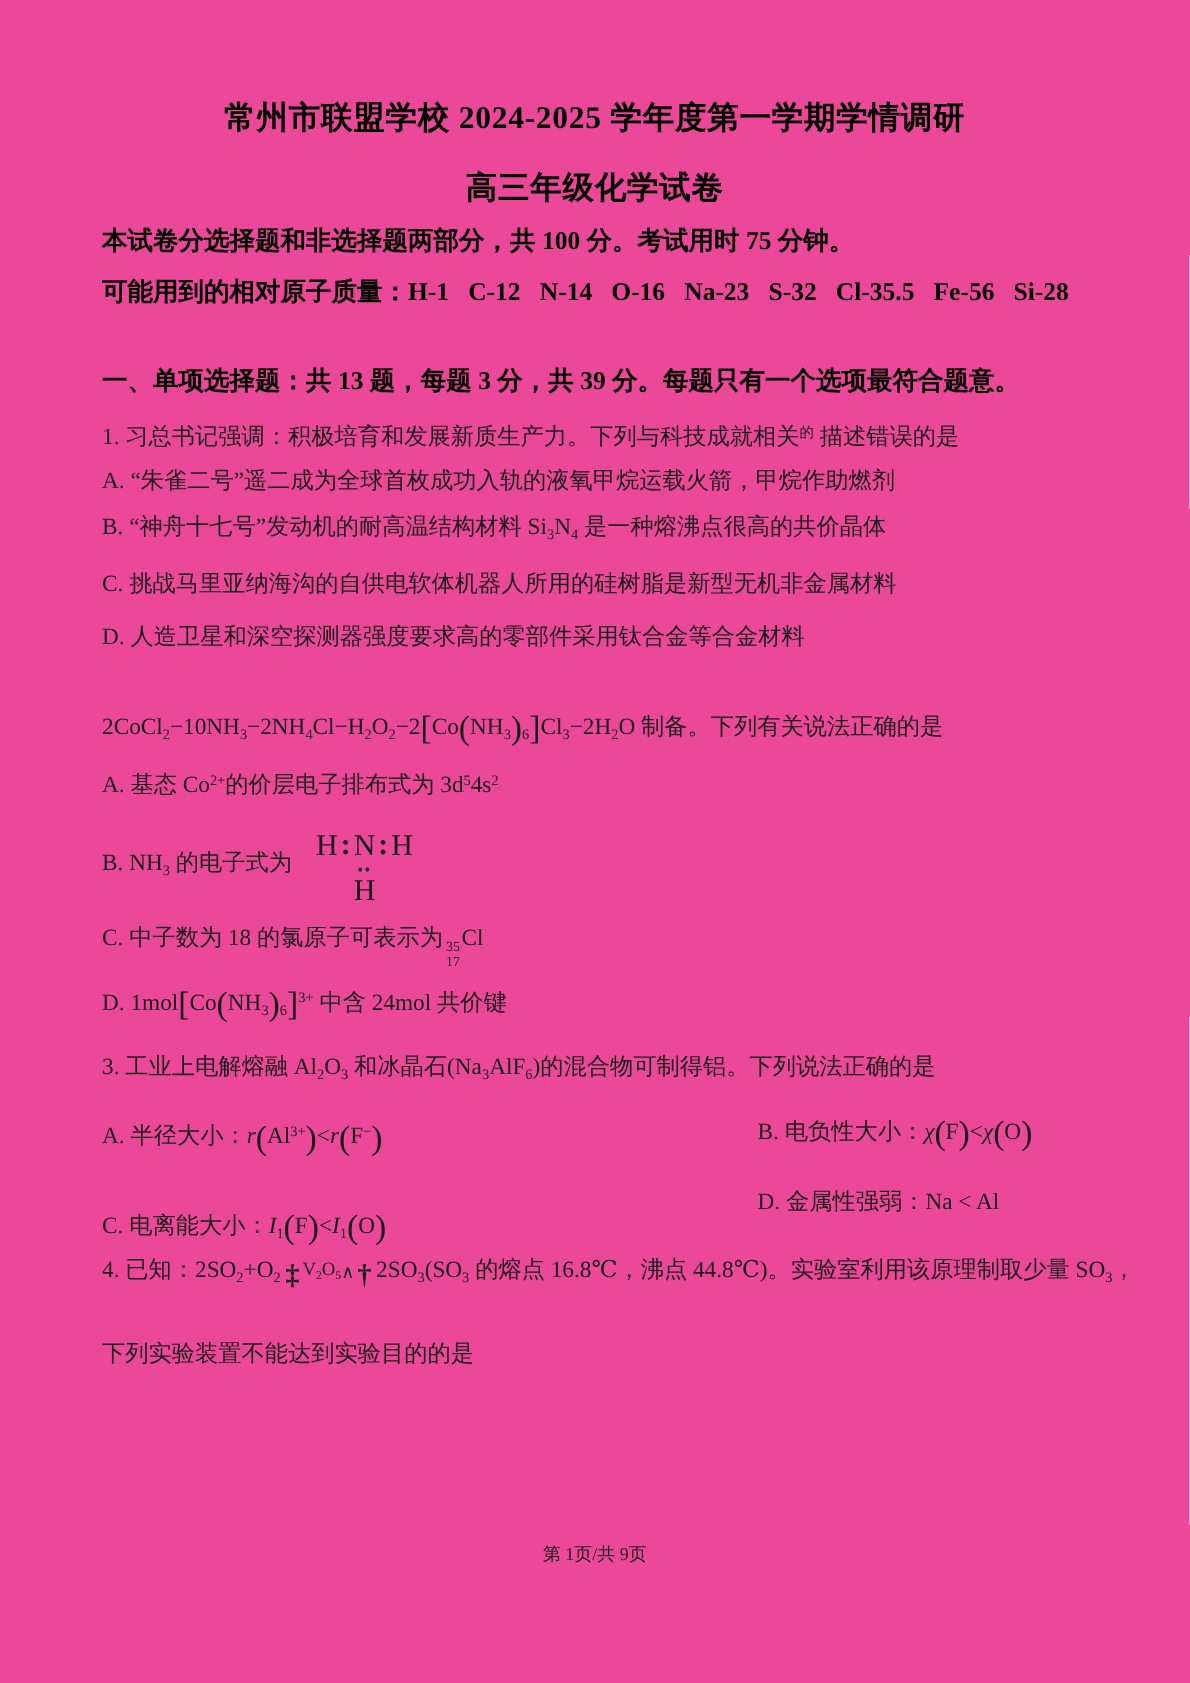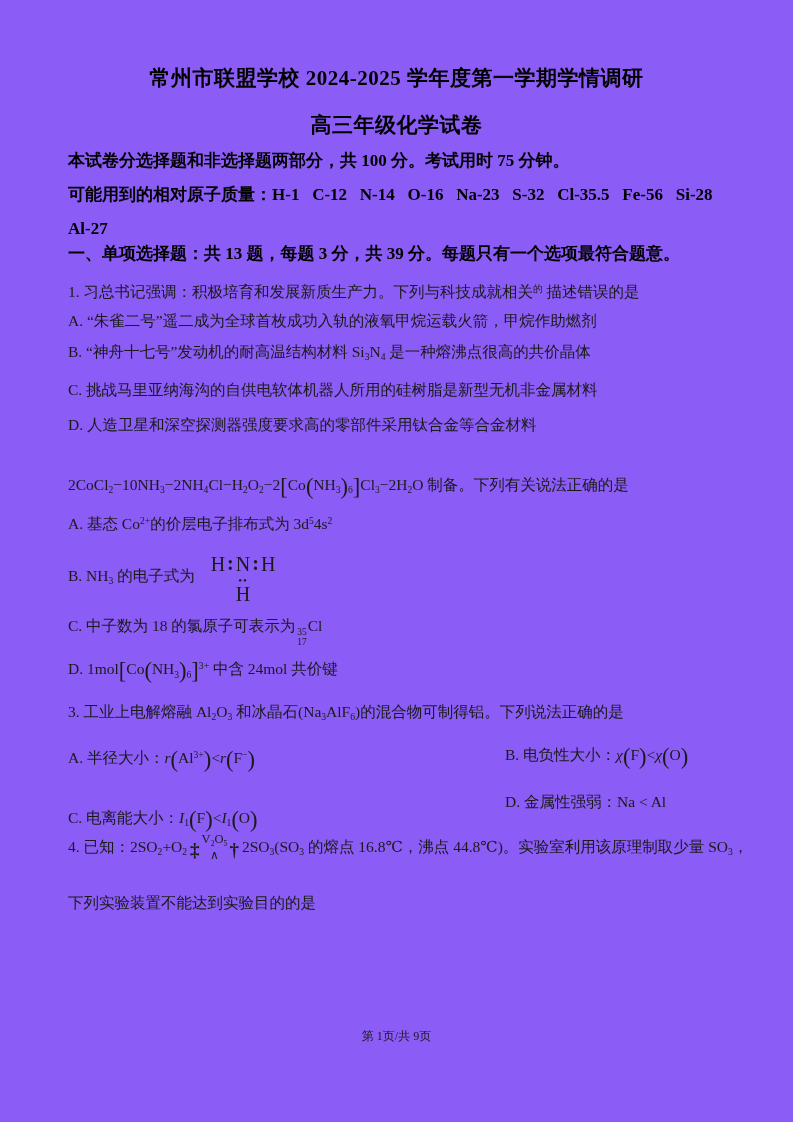--- a/index.html
+++ b/index.html
@@ -1,20 +1,20 @@
 <!DOCTYPE html>
 <html><head>
 <meta charset="utf-8">
 <style>
   html,body{margin:0;padding:0;background:#ffffff;}
   .page{
     position:relative;
     width:793px;height:1122px;
     margin:0 auto;
-    background:#8b5cf6;
+    background:#ec4899;
     color:#1a1a1a;
     font-family:"Liberation Serif","DejaVu Serif",serif;
     font-size:15.5px;
     overflow:hidden;
   }
   .ln{position:absolute;left:68px;right:28px;line-height:24px;white-space:pre-wrap;}
   .nowrap{white-space:nowrap;}
   .b{font-weight:bold;color:#000;}
   .ctr{left:0;right:0;text-align:center;}
   .t1{font-size:21px;letter-spacing:0.5px;}
@@ -27,36 +27,35 @@
   .stack span{display:block;text-align:left;}
   
   .lewis{display:inline-flex;flex-direction:column;align-items:center;font-size:20px;line-height:1.02;margin-left:16px;}
   .lewis .lrow{display:inline-flex;align-items:center;}
   .ldot{font-weight:bold;margin:0 2px;transform:translateY(-1px);}
   .lpair{font-size:11px;letter-spacing:1px;line-height:0.8;margin-top:1px;}
   .lbot{line-height:0.95;}
   
   .rxn{display:inline-flex;align-items:center;margin:0 3px;}
   .rxn-dg{font-size:19px;font-weight:bold;line-height:1;}
-  .rxn-mid{display:inline-flex;flex-direction:column;align-items:center;line-height:1;margin:0 2px;transform:translateY(-3px);}
+  .rxn-mid{display:inline-flex;flex-direction:row;align-items:center;line-height:1;margin:0 2px;transform:translateY(-3px);}
   .rxn-above{font-size:12.5px;white-space:nowrap;}
   .rxn-below{font-size:12px;margin-top:2px;}
   .flexline{display:flex;align-items:center;}
 </style>
 </head>
 <body>
 
 <div class="page">
 
   <div class="ln ctr b t1" style="top:66px">常州市联盟学校 2024-2025 学年度第一学期学情调研</div>
   <div class="ln ctr b t1" style="top:113px">高三年级化学试卷</div>
 
   <div class="ln b fs17" style="top:149px">本试卷分选择题和非选择题两部分，共 100 分。考试用时 75 分钟。</div>
   <div class="ln b fs17" style="top:183px">可能用到的相对原子质量：H-1   C-12   N-14   O-16   Na-23   S-32   Cl-35.5   Fe-56   Si-28</div>
-  <div class="ln b fs17" style="top:217px">Al-27</div>
 
   <div class="ln b fs17" style="top:242px">一、单项选择题：共 13 题，每题 3 分，共 39 分。每题只有一个选项最符合题意。</div>
 
   <div class="ln" style="top:277px"><span>1. 习总书记强调：积极培育和发展新质生产力。下列与科技成就相关</span><span class="sup">的</span><span> 描述错误的是</span></div>
   <div class="ln" style="top:309px">A. “朱雀二号”遥二成为全球首枚成功入轨的液氧甲烷运载火箭，甲烷作助燃剂</div>
   <div class="ln" style="top:340px"><span>B. “神舟十七号”发动机的耐高温结构材料 Si</span><span class="sub">3</span><span>N</span><span class="sub">4</span><span> 是一种熔沸点很高的共价晶体</span></div>
   <div class="ln" style="top:378px">C. 挑战马里亚纳海沟的自供电软体机器人所用的硅树脂是新型无机非金属材料</div>
   <div class="ln" style="top:413px">D. 人造卫星和深空探测器强度要求高的零部件采用钛合金等合金材料</div>
 
   <div class="ln nowrap" style="top:473px"><span>2CoCl</span><span class="sub">2</span><span>−10NH</span><span class="sub">3</span><span>−2NH</span><span class="sub">4</span><span>Cl−H</span><span class="sub">2</span><span>O</span><span class="sub">2</span><span>−2</span><span class="big">[</span><span>Co</span><span class="big">(</span><span>NH</span><span class="sub">3</span><span class="big">)</span><span class="sub">6</span><span class="big">]</span><span>Cl</span><span class="sub">3</span><span>−2H</span><span class="sub">2</span><span>O 制备。下列有关说法正确的是</span></div>

